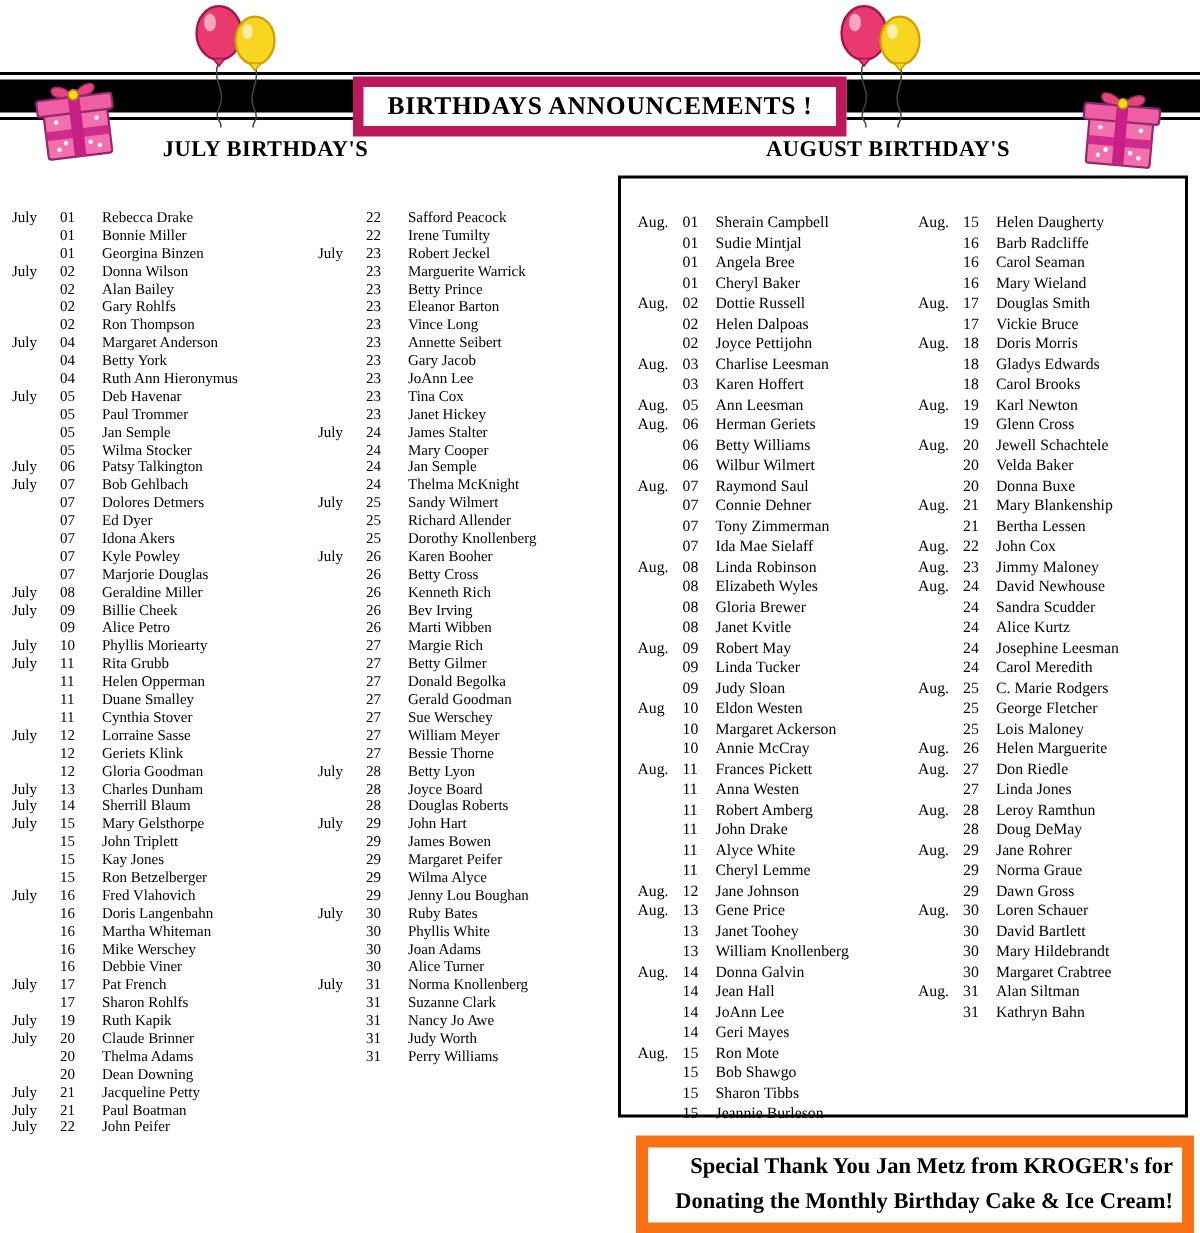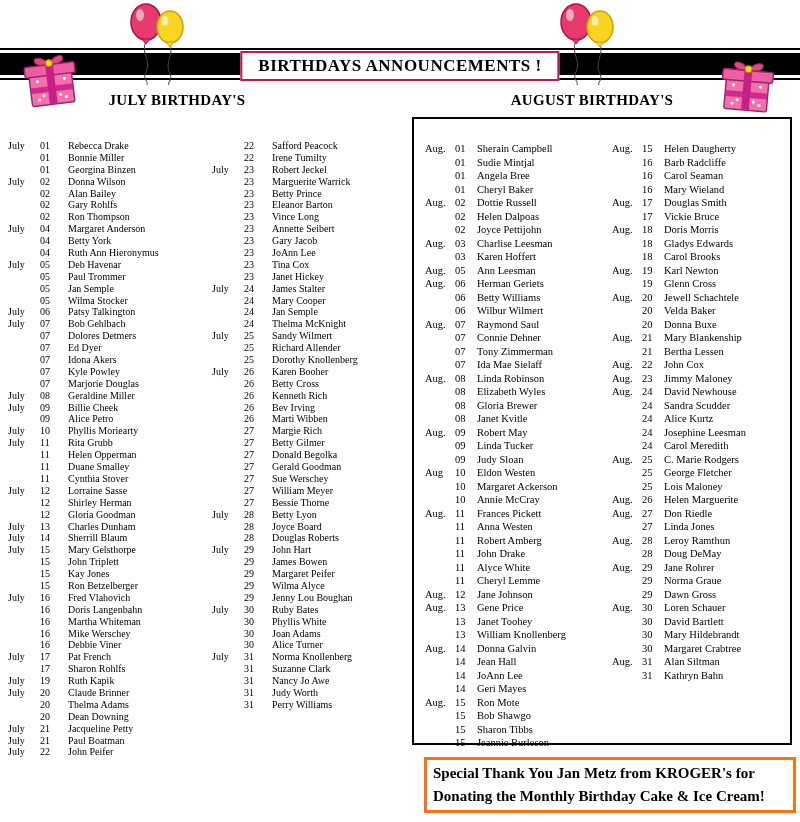--- a/index.html
+++ b/index.html
@@ -5,21 +5,21 @@
   * { margin:0; padding:0; box-sizing:border-box; }
   html,body { background:#fff; }
   body { width:800px; height:822px; position:relative; font-family:"Liberation Serif", serif; color:#000; }
   .page { position:absolute; left:0; top:0; width:800px; height:822px; background:#fff; overflow:hidden; }
 
   
   .banner { position:absolute; left:0; top:48px; width:800px; height:32px;
             border-top:2px solid #000; border-bottom:2px solid #000; padding:3px 0; }
   .banner-bar { width:100%; height:100%; background:#000; }
   .title-box { position:absolute; left:50%; top:51px; transform:translateX(-50%);
-               background:#fff; border:2px solid #be185d; padding:3px 16px;
+               background:#fff; border:7px solid #be185d; padding:3px 16px;
                font-weight:bold; font-size:17px; letter-spacing:.5px; white-space:nowrap; z-index:6; }
 
   
   .balloons { position:absolute; width:64px; height:84px; z-index:7; }
   .balloons.left { left:126px; top:2px; }
   .balloons.right { left:556px; top:2px; }
   .gift { position:absolute; width:62px; height:62px; z-index:7; }
   .gift.left { left:20px; top:50px; transform:rotate(-7deg); }
   .gift.right { left:716px; top:56px; transform:rotate(5deg); }
 
@@ -37,22 +37,22 @@
   .list.jc2 { left:212px; top:124px; width:196px; }
   .list.ac1 { left:425px; top:126px; width:182px; }
   .list.ac2 { left:612px; top:126px; width:176px; }
 
   .aug-box { position:absolute; left:412px; top:117px; width:380px; height:628px; border:2px solid #000; }
 
   
   .sponsor { position:absolute; left:10px; top:760px; width:360px; text-align:center; font-weight:bold; }
   .sponsor .l1 { font-size:14px; color:#000; }
   .sponsor .l2 { font-size:14px; color:#8b0000; margin-top:11px; }
-  .thanks { position:absolute; left:424px; top:757px; width:372px; border:3px solid #f97316;
-            text-align:left; font-weight:bold; font-size:15px; line-height:23px; padding:2px 6px; }
+  .thanks { position:absolute; left:424px; top:757px; width:372px; border:8px solid #f97316;
+            text-align:right; font-weight:bold; font-size:15px; line-height:23px; padding:2px 6px; }
 </style>
 </head>
 <body>
 
 <div class="page">
 
   <div class="banner">
     <div class="banner-bar"></div>
   </div>
   <div class="title-box">BIRTHDAYS ANNOUNCEMENTS !</div>
@@ -271,21 +271,21 @@
         <span class="n">Cynthia Stover</span>
       </div>
       <div class="entry">
         <span class="m">July</span>
         <span class="d">12</span>
         <span class="n">Lorraine Sasse</span>
       </div>
       <div class="entry">
         <span class="m"></span>
         <span class="d">12</span>
-        <span class="n">Shirley Herman</span>
+        <span class="n">Geriets Klink</span>
       </div>
       <div class="entry">
         <span class="m"></span>
         <span class="d">12</span>
         <span class="n">Gloria Goodman</span>
       </div>
       <div class="entry">
         <span class="m">July</span>
         <span class="d">13</span>
         <span class="n">Charles Dunham</span>

